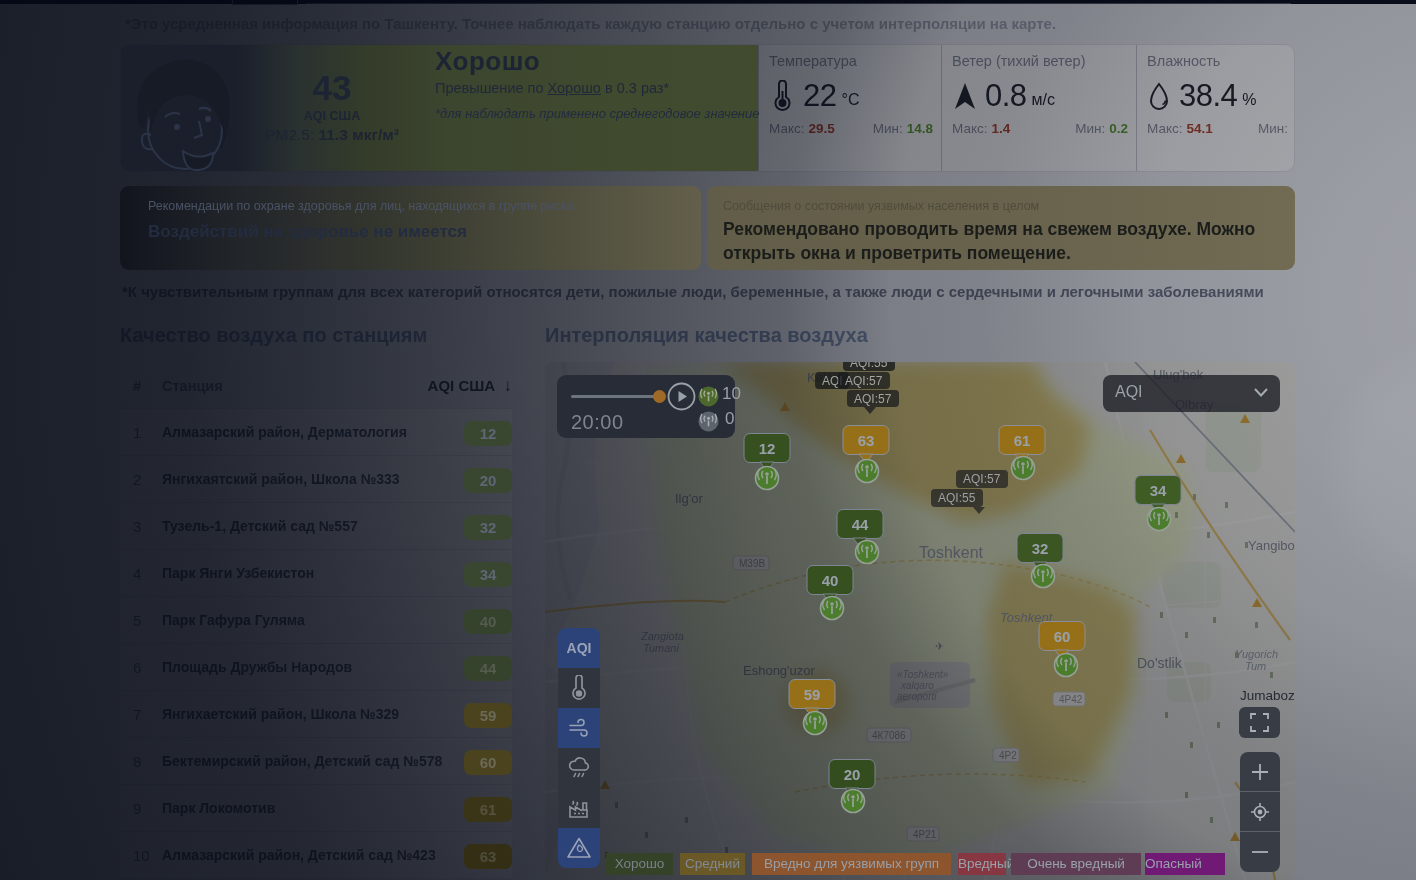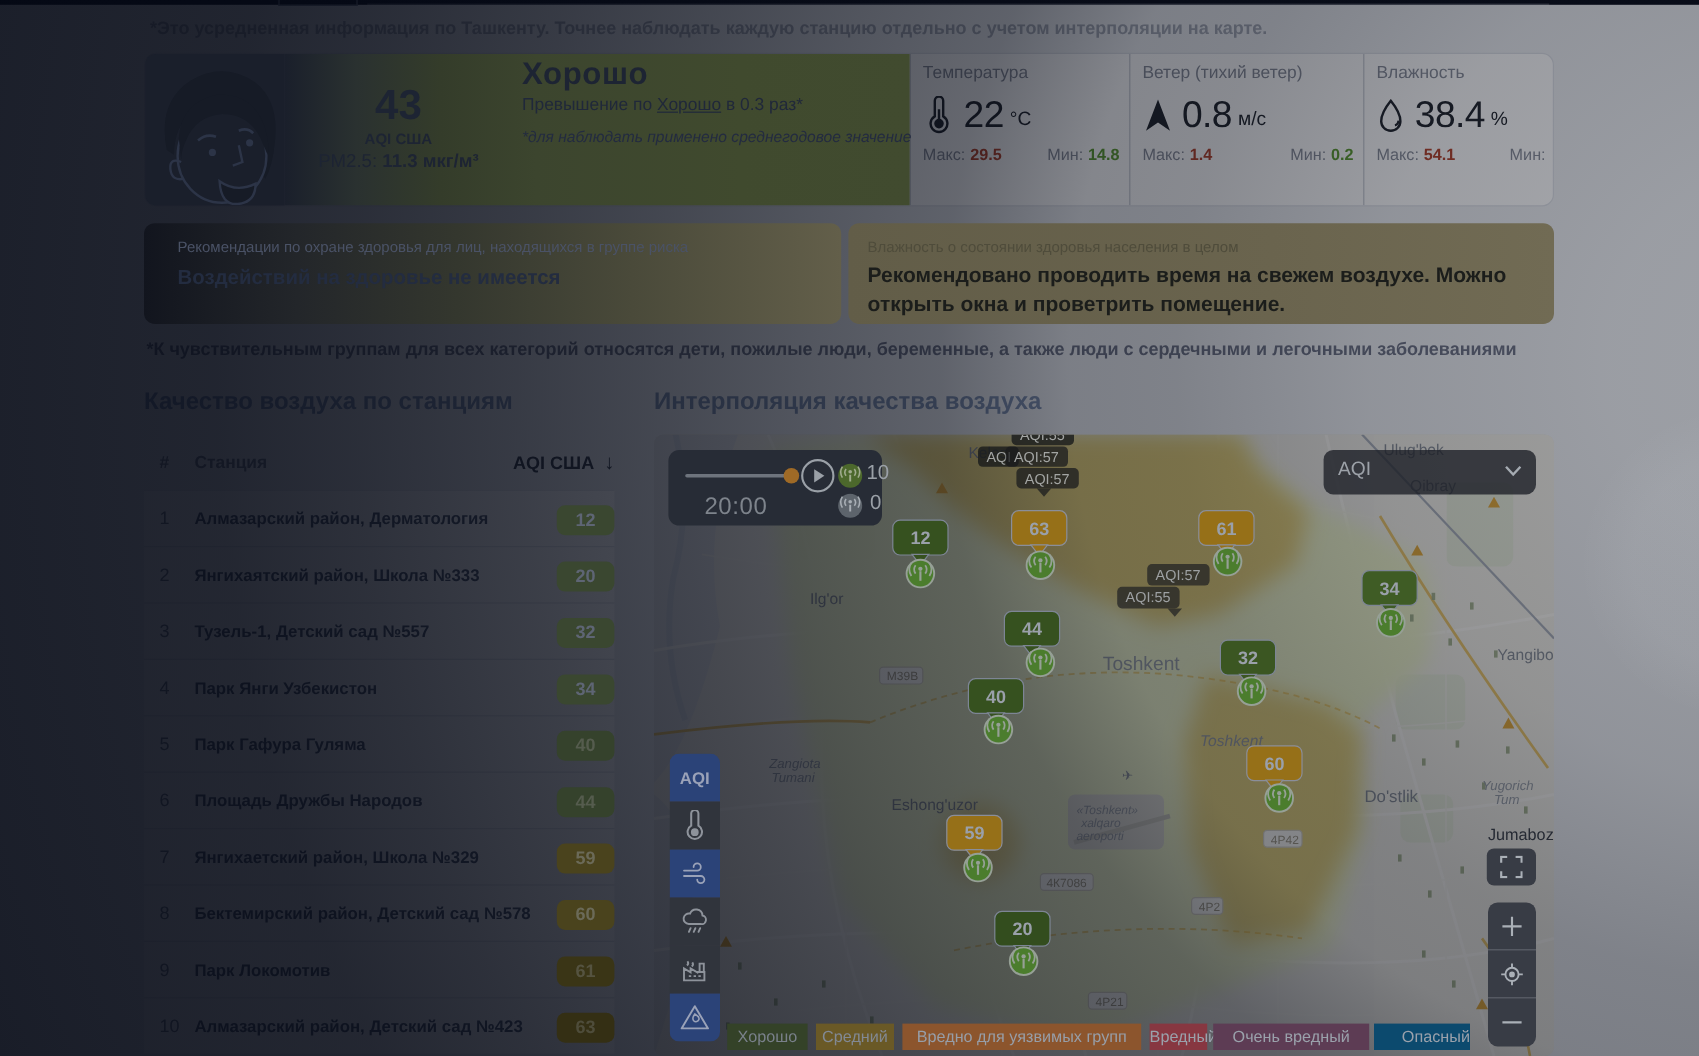--- a/index.html
+++ b/index.html
@@ -163,21 +163,21 @@
         </div>
       </div>
     </div>
   </div>
 
   <div id="reco1">
     <div class="rtitle">Рекомендации по охране здоровья для лиц, находящихся в группе риска</div>
     <div class="rbody">Воздействий на здоровье не имеется</div>
   </div>
   <div id="reco2">
-    <div class="rtitle">Влажность о состоянии здоровья населения в целом</div>
+    <div class="rtitle">Сообщения о состоянии уязвимых населения в целом</div>
     <div class="rbody">Рекомендовано проводить время на свежем воздухе. Можно<br>открыть окна и проветрить помещение.</div>
   </div>
   <div class="note2">*К чувствительным группам для всех категорий относятся дети, пожилые люди, беременные, а также люди с сердечными и легочными заболеваниями</div>
 
   <div class="h1a">Качество воздуха по станциям</div>
   <div class="h1b">Интерполяция качества воздуха</div>
 
   <div id="slist">
     <div class="shead">
       <span class="c1">#</span>
@@ -514,21 +514,21 @@
     <svg style="position:absolute;left:141px;top:11px;" width="21" height="21" viewBox="-11 -11 22 22">
         <circle r="10.5" fill="#4c682c"></circle>
         <g stroke="#9fab8d" fill="#9fab8d">
           <line x1="0" y1="-1" x2="0" y2="5" stroke-width="1.7"></line>
           <circle cy="-3.5" r="1.6" stroke="none"></circle>
           <path d="M-3.6 -6 a5 5 0 0 0 0 6 M3.6 -6 a5 5 0 0 1 0 6" fill="none" stroke-width="1.4"></path>
           <path d="M-6.8 -8 a9 9 0 0 0 0 9.6 M6.8 -8 a9 9 0 0 1 0 9.6" fill="none" stroke-width="1.4"></path>
         </g>
       </svg>
     <div style="position:absolute;left:165px;top:9px;font-size:17px;color:#9aa0a7;font-family:'Liberation Sans',sans-serif;">10</div>
-    <div style="position:absolute;left:30px;top:36px;font-size:20px;color:#7e848c;letter-spacing:0.5px;font-family:'Liberation Sans',sans-serif;">20:00</div>
+    <div style="position:absolute;left:14px;top:36px;font-size:20px;color:#7e848c;letter-spacing:0.5px;font-family:'Liberation Sans',sans-serif;">20:00</div>
     <svg style="position:absolute;left:141px;top:36px;" width="21" height="21" viewBox="-11 -11 22 22">
         <circle r="10.5" fill="#5d646c"></circle>
         <g stroke="#a7adb4" fill="#a7adb4">
           <line x1="0" y1="-1" x2="0" y2="5" stroke-width="1.7"></line>
           <circle cy="-3.5" r="1.6" stroke="none"></circle>
           <path d="M-3.6 -6 a5 5 0 0 0 0 6 M3.6 -6 a5 5 0 0 1 0 6" fill="none" stroke-width="1.4"></path>
           <path d="M-6.8 -8 a9 9 0 0 0 0 9.6 M6.8 -8 a9 9 0 0 1 0 9.6" fill="none" stroke-width="1.4"></path>
         </g>
       </svg>
     <div style="position:absolute;left:168px;top:34px;font-size:17px;color:#9aa0a7;font-family:'Liberation Sans',sans-serif;">0</div>
@@ -581,21 +581,21 @@
     <div style="width:67px;background:#344228;color:#79808a;text-align:center;line-height:22px;">Хорошо</div>
     <div style="width:7px;"></div>
     <div style="width:65px;background:#6a5926;color:#828994;text-align:center;line-height:22px;">Средний</div>
     <div style="width:7px;"></div>
     <div style="width:199px;background:#8c552d;color:#979ea8;text-align:center;line-height:22px;">Вредно для уязвимых групп</div>
     <div style="width:7px;"></div>
     <div style="width:48px;background:#873741;color:#9aa1ab;text-align:center;line-height:22px;">Вредный</div>
     <div style="width:5px;"></div>
     <div style="width:130px;background:#5d3c54;color:#9aa1ab;text-align:center;line-height:22px;">Очень вредный</div>
     <div style="width:4px;"></div>
-    <div style="width:80px;background:#0c4a6e;color:#9aa1ab;text-align:right;line-height:22px;">Опасный</div>
+    <div style="width:80px;background:#701a75;color:#9aa1ab;text-align:left;line-height:22px;">Опасный</div>
   </div>
 
   <div style="position:absolute;left:694px;top:345px;width:41px;height:31px;background:#383c45;border-radius:6px;">
     <svg style="position:absolute;left:11px;top:6px;" width="19" height="19" viewBox="0 0 19 19">
         <g fill="none" stroke="#aab0b7" stroke-width="1.8">
           <path d="M1 6 V1 H6 M13 1 H18 V6 M18 13 V18 H13 M6 18 H1 V13"></path>
         </g>
       </svg>
   </div>
 

